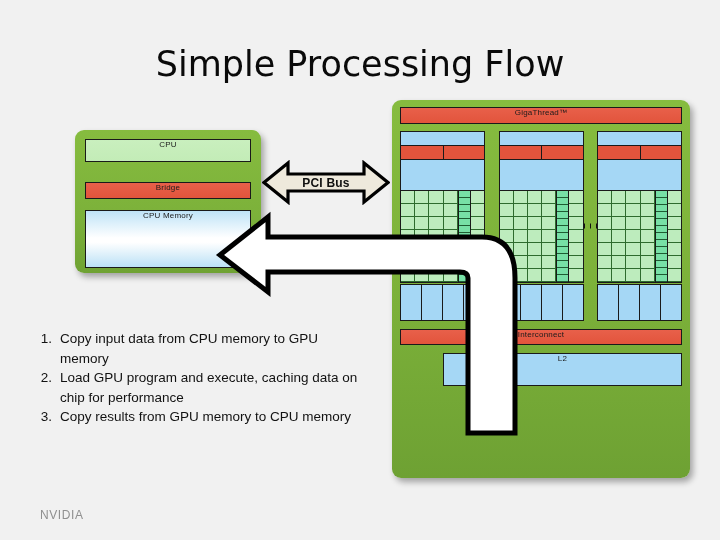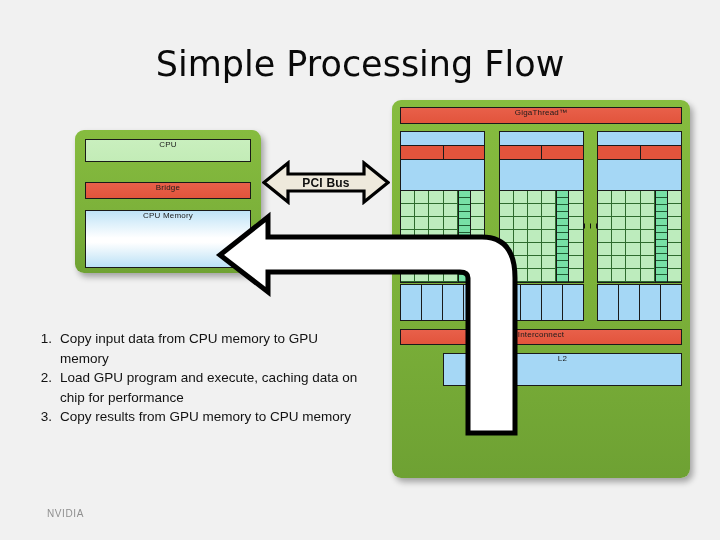--- a/index.html
+++ b/index.html
@@ -258,23 +258,23 @@
     flex: 0 0 24px;
     text-align: right;
     padding-right: 8px;
     box-sizing: border-box;
   }
   .step-text { flex: 1 1 auto; }
 
   
   #footer {
     position: absolute;
-    left: 47px;
+    left: 40px;
     top: 508px;
-    font-size: 10px;
+    font-size: 12px;
     color: #8f8f8f;
     letter-spacing: 0.6px;
   }
 </style>
 </head>
 <body>
 
 <div id="slide">
 
   <div id="title">Simple Processing Flow</div>

